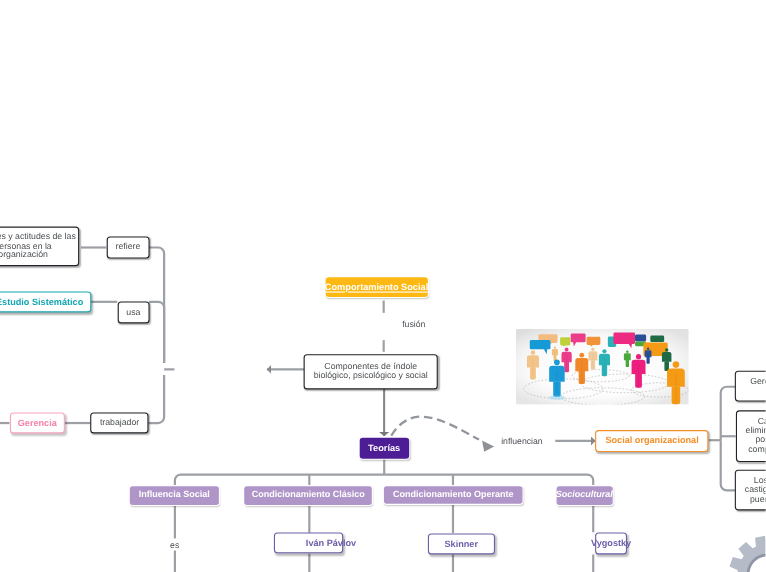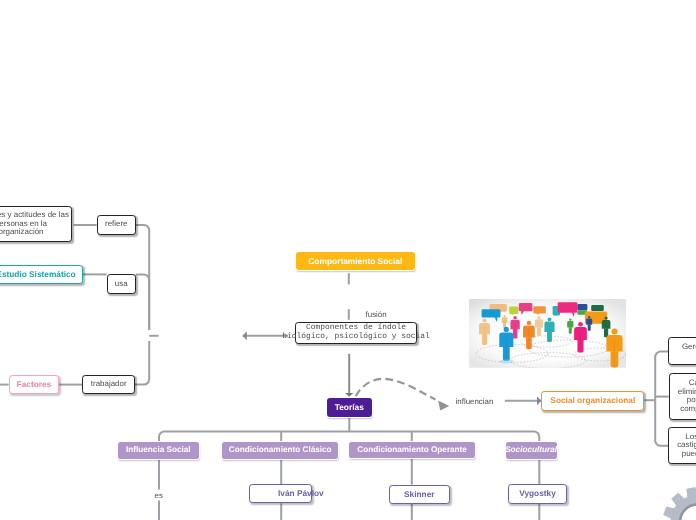--- a/index.html
+++ b/index.html
@@ -202,27 +202,27 @@
 personas en la
 organización</div>
 
 <div class="node n-dark" style="left:96.5px;top:215px;width:39.5px;height:19.5px;">refiere</div>
 
 <div class="node n-teal" style="left:-11px;top:264.8px;width:94px;height:19.6px;">Estudio Sistemático</div>
 
 <div class="node n-dark" style="left:106.6px;top:274px;width:29.3px;height:19.6px;">usa</div>
 
 
-<div class="node n-lightpink" style="left:8.6px;top:374.8px;width:50.6px;height:19.6px;">Factores</div>
+<div class="node n-lightpink" style="left:8.6px;top:374.8px;width:50.6px;height:19.6px;">Gerencia</div>
 
 <div class="node n-dark" style="left:82.4px;top:374.8px;width:52.6px;height:19.6px;">trabajador</div>
 
-<div class="node n-orange" style="left:295.8px;top:252.2px;width:119px;height:18px;">Comportamiento Social</div>
-
-<div class="node n-dark" style="left:295px;top:321.8px;width:122px;height:22px;font-family:Liberation Mono, monospace;">Componentes de índole
+<div class="node n-orange" style="left:295.8px;top:252.2px;width:93px;height:18px;text-decoration:underline;">Comportamiento Social</div>
+
+<div class="node n-dark" style="left:276px;top:321.8px;width:122px;height:32px;">Componentes de índole
 biológico, psicológico y social</div>
 
 <div class="node n-green" style="left:327px;top:397.9px;width:44.5px;height:19px;">Teorías</div>
 
 <div class="node n-orangeline" style="left:541.2px;top:390.5px;width:103.2px;height:20.2px;">Social organizacional</div>
 
 <div class="node n-dark" style="left:668.2px;top:337.4px;width:79.6px;height:28.1px;">Gerencia debe
 actuar</div>
 
 <div class="node n-dark" style="left:668.8px;top:373.4px;width:79.7px;height:46.2px;">Castigo: es
@@ -239,23 +239,23 @@
 <div class="node n-purple" style="left:222.1px;top:441.7px;width:116.2px;height:16.9px;">Condicionamiento Clásico</div>
 
 <div class="node n-purple" style="left:349.4px;top:441.6px;width:125.4px;height:16.9px;">Condicionamiento Operante</div>
 
 <div class="node n-purple" style="left:505.6px;top:441.9px;width:51px;height:17.2px;font-style:italic;">Sociocultural</div>
 
 <div class="node n-purpleline" style="left:249px;top:484.3px;width:62.8px;height:19.1px;padding-left:41px;">Iván Pávlov</div>
 
 <div class="node n-purpleline" style="left:388.8px;top:484.5px;width:61px;height:19.4px;">Skinner</div>
 
-<div class="node n-purpleline" style="left:508px;top:483.9px;width:59px;height:20.2px;">Vygostky</div>
-
-<div class="edge-label" style="left:337.6px;top:310px;padding-left:28px;">fusión</div>
+<div class="node n-purpleline" style="left:541px;top:483.9px;width:29px;height:20.2px;">Vygostky</div>
+
+<div class="edge-label" style="left:337.6px;top:290px;padding-left:28px;">fusión</div>
 
 <div class="edge-label" style="left:455.6px;top:396.6px;">influencian</div>
 
 <div class="edge-label" style="left:154.6px;top:490.6px;">es</div>
 
 <svg class="watermark" style="position:absolute;left:650px;top:474px;width:46px;height:46px;z-index:2;" viewBox="650 474 46 46" xmlns="http://www.w3.org/2000/svg">
       <path d="M687.2 497.0 L686.4 488.8 L695.4 487.1 L697.7 495.0 L701.1 495.2 L704.5 487.7 L713.1 490.7 L711.2 498.7 L714.0 500.6 L720.7 495.8 L726.7 502.7 L721.0 508.7 L722.5 511.7 L730.7 510.9 L732.4 519.9 L724.5 522.2 L724.3 525.6 L731.8 529.0 L728.8 537.6 L720.8 535.7 L718.9 538.5 L723.7 545.2 L716.8 551.2 L710.8 545.5 L707.8 547.0 L708.6 555.2 L699.6 556.9 L697.3 549.0 L693.9 548.8 L690.5 556.3 L681.9 553.3 L683.8 545.3 L681.0 543.4 L674.3 548.2 L668.3 541.3 L674.0 535.3 L672.5 532.3 L664.3 533.1 L662.6 524.1 L670.5 521.8 L670.7 518.4 L663.2 515.0 L666.2 506.4 L674.2 508.3 L676.1 505.5 L671.3 498.8 L678.2 492.8 L684.2 498.5 Z M681.3 522.0 a16.2 16.2 0 1 0 32.4 0 a16.2 16.2 0 1 0 -32.4 0 Z" fill="#b6bcc7" fill-rule="evenodd"></path>
       <circle cx="697.5" cy="522.0" r="17.5" fill="none" stroke="#8d95a6" stroke-width="2.4"></circle>
     </svg>
 

